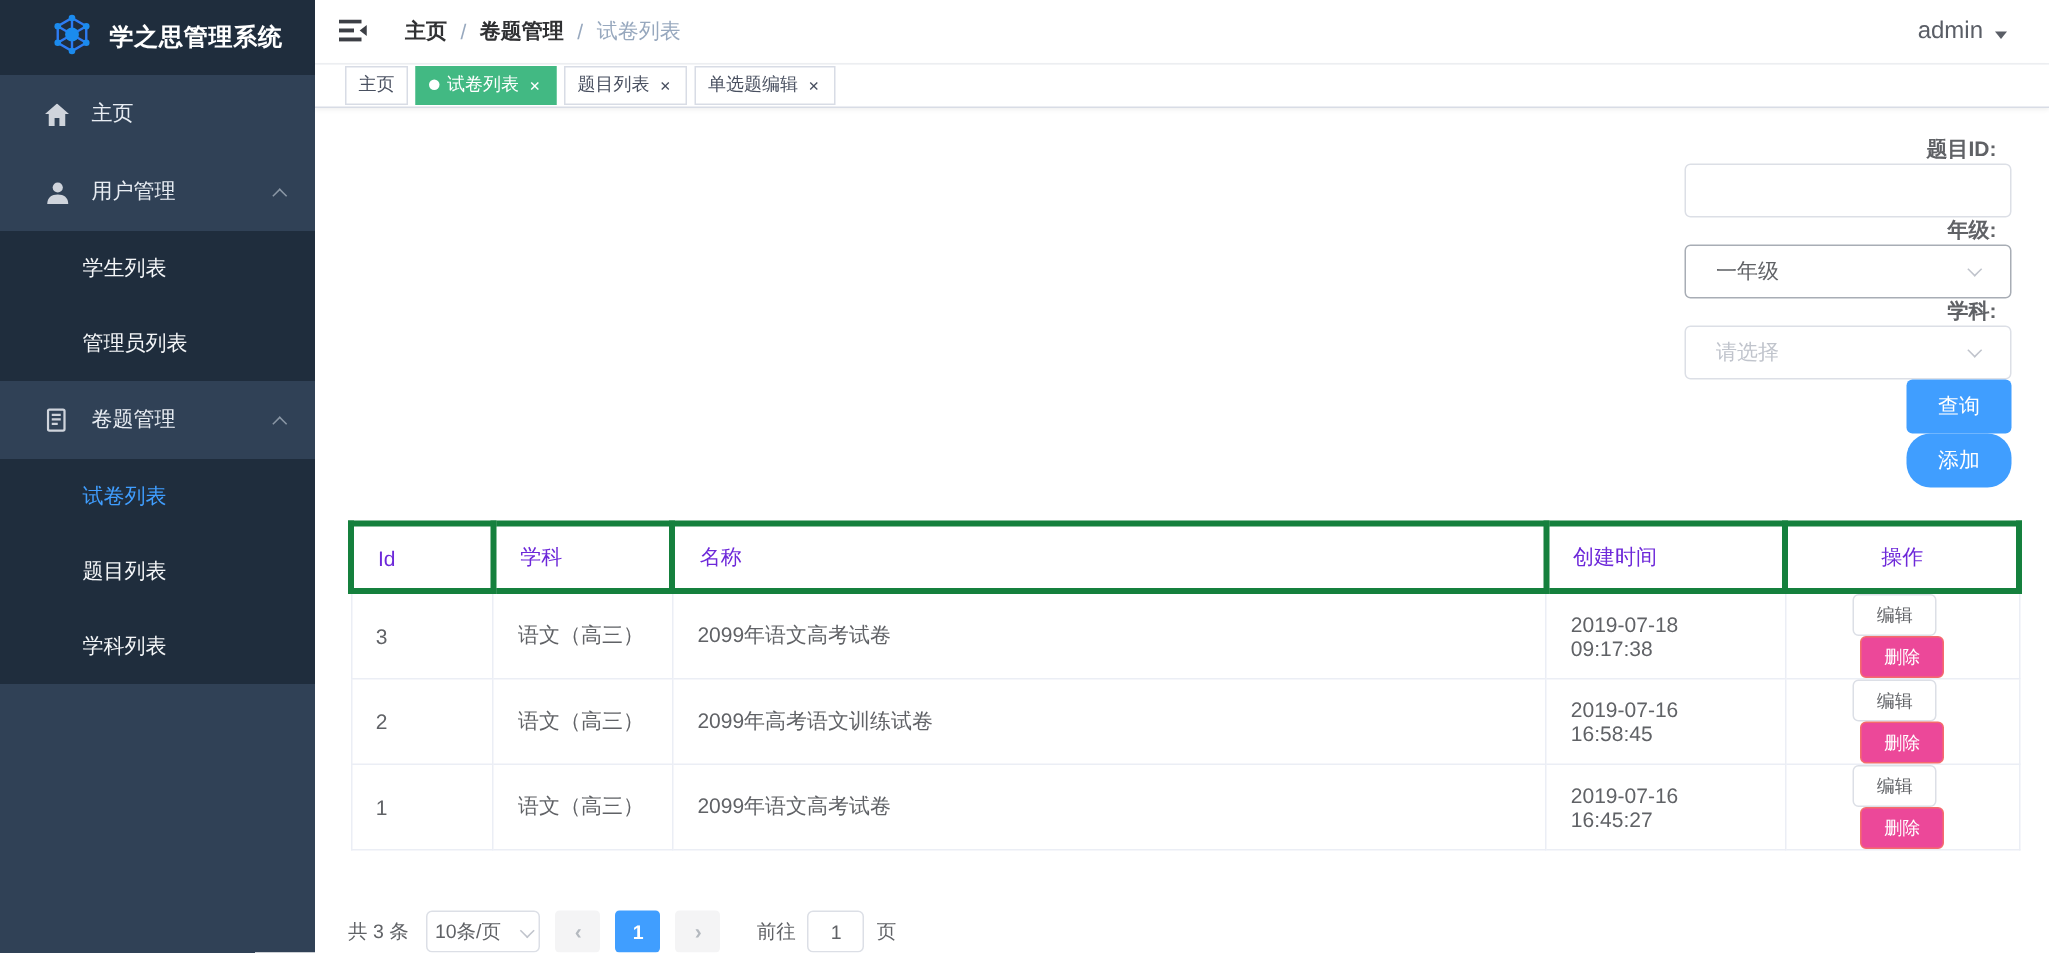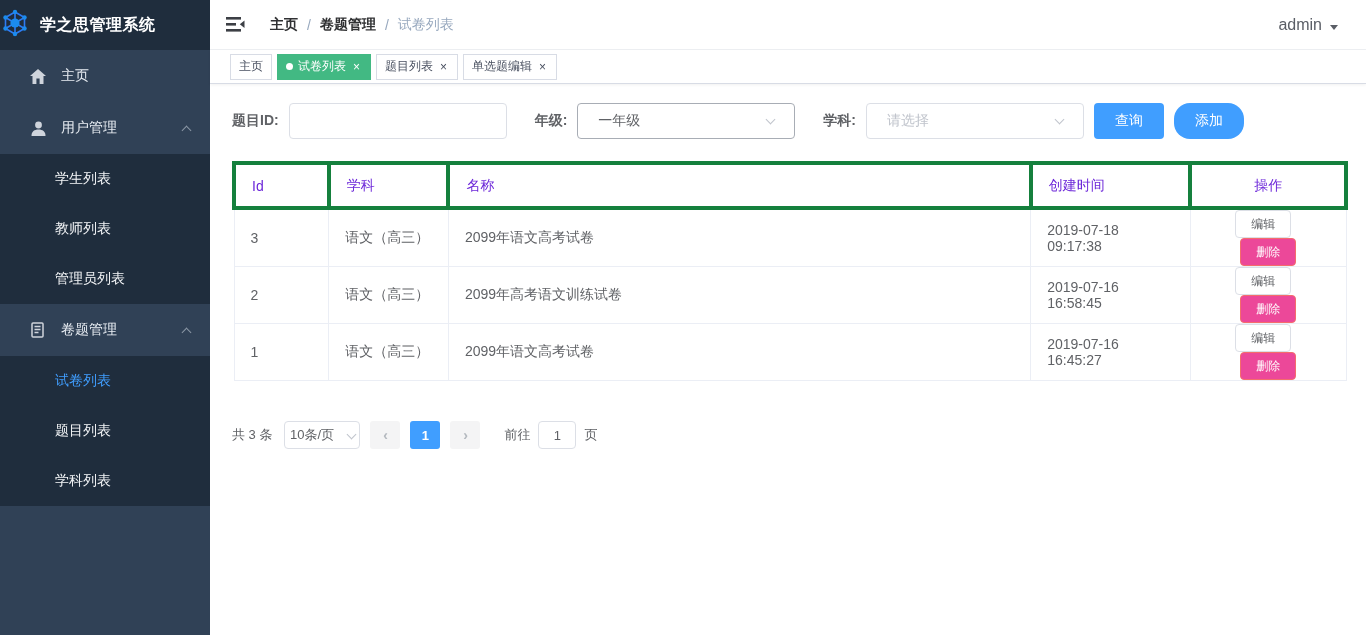--- a/index.html
+++ b/index.html
@@ -2,21 +2,21 @@
 <html><head>
 <meta charset="utf-8">
 <style>
   * { margin:0; padding:0; box-sizing:border-box; }
   html,body { width:1366px; height:635px; overflow:hidden; background:#fff;
     font-family:"Liberation Sans", sans-serif; }
   .app { display:flex; width:1366px; height:635px; }
 
   
   .sidebar { width:210px; height:635px; background:#304156; flex:0 0 210px; }
-  .logo { height:50px; background:#1f2d3d; display:flex; align-items:center; }
+  .logo { height:50px; background:#1f2d3d; display:flex; align-items:center; padding-left:33px; }
   .logo-title { color:#fff; font-size:16px; font-weight:bold; margin-left:10px; letter-spacing:.5px; }
   .menu-item { height:52px; display:flex; align-items:center; padding:0 20px 0 29px;
     color:#e8edf3; font-size:14px; cursor:pointer; }
   .menu-item .mi-icon { width:18px; display:flex; justify-content:center; margin-right:14px; }
   .menu-item .grow { flex:1; }
   .submenu { background:#1f2d3d; }
   .submenu-item { height:50px; display:flex; align-items:center; padding-left:55px;
     color:#f4f6f8; font-size:14px; cursor:pointer; }
   .submenu-item.active { color:#409eff; }
   .chev-up { width:7px; height:7px; border-right:1.6px solid #8a97a5; border-bottom:1.6px solid #8a97a5;
@@ -41,21 +41,21 @@
     border-bottom:1px solid #d8dce5; box-shadow:0 1px 3px rgba(0,0,0,.06); }
   .tab { height:26px; display:inline-flex; align-items:center; padding:0 8px; gap:5px;
     border:1px solid #d8dce5; background:#fff; color:#495060; font-size:12px; cursor:pointer; }
   .tab .dot { width:7px; height:7px; border-radius:50%; background:#fff; display:none; }
   .tab.active { background:#42b983; border-color:#42b983; color:#fff; }
   .tab.active .dot { display:inline-block; }
   .tab .close { font-size:12px; line-height:1; padding:1px 2px; border-radius:50%; }
 
   
   .content { padding:19px 25px 0 22px; }
-  .filters { display:flex; align-items:center; }
+  .filters { display:flex; align-items:flex-end;flex-direction:column; }
   .f-label { font-size:14px; font-weight:bold; color:#606266; margin-right:10px; white-space:nowrap; }
   .text-input { width:218px; height:36px; border:1px solid #dcdfe6; border-radius:4px;
     padding:0 12px; font-size:14px; color:#606266; outline:none; }
   .sel { width:218px; height:36px; border:1px solid #dcdfe6; border-radius:4px; background:#fff;
     display:flex; align-items:center; padding:0 20px; font-size:14px; color:#606266; cursor:pointer; }
   .sel.hard { border-color:#a8adb5; }
   .sel .sel-val { flex:1; }
   .sel .placeholder { color:#c0c4cc; }
   .chev-down { width:7px; height:7px; border-right:1.6px solid #c0c4cc; border-bottom:1.6px solid #c0c4cc;
     transform:rotate(45deg); margin-bottom:3px; }
@@ -129,21 +129,20 @@
           <svg width="15" height="15" viewBox="0 0 15 15">
               <circle cx="7.5" cy="4" r="3.4" fill="#cfd4dc"></circle>
               <path d="M0.5 15 C0.5 10.6 3.4 8.6 7.5 8.6 C11.6 8.6 14.5 10.6 14.5 15 Z" fill="#cfd4dc"></path>
             </svg>
         </span>
         <span class="grow">用户管理</span>
         <span class="chev-up"></span>
       </div>
       <div class="submenu">
         <div class="submenu-item">学生列表</div>
-        <div class="submenu-item">教师列表</div>
         <div class="submenu-item">管理员列表</div>
       </div>
 
       <div class="menu-item">
         <span class="mi-icon">
           <svg width="15" height="16" viewBox="0 0 15 16">
               <g fill="none" stroke="#cfd4dc" stroke-width="1.5">
                 <rect x="1" y="1" width="11" height="14" rx="1"></rect>
                 <path d="M3.5 4.5 H9.5 M3.5 7.5 H9.5 M3.5 10.5 H7.5"></path>
               </g>

